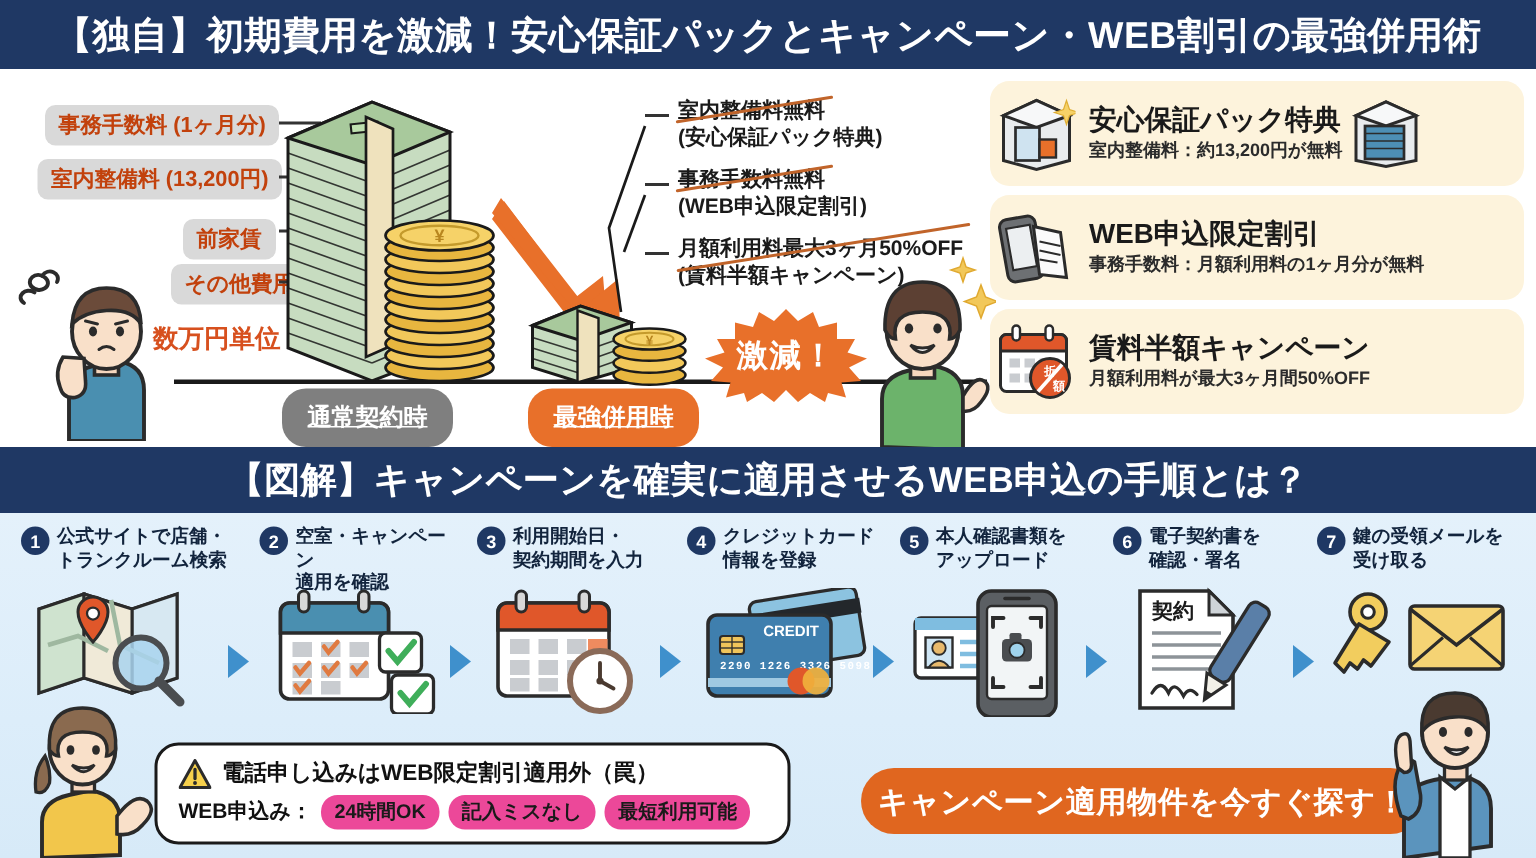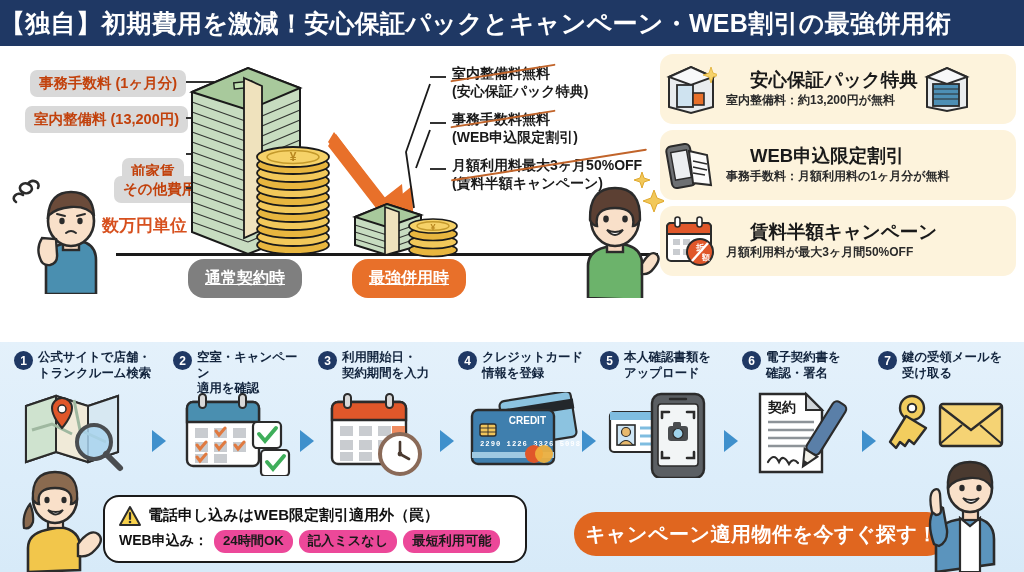--- a/index.html
+++ b/index.html
@@ -9,21 +9,21 @@
     font-family: "Liberation Sans", "DejaVu Sans", sans-serif;
     background:#ffffff;
     position:relative;
   }
   #root { position:relative; width:1024px; height:572px; }
 
   
   .banner {
     position:absolute; left:0; width:1024px;
     background:#1f3864;
-    display:flex; align-items:center; justify-content:flex-start;
+    display:flex; align-items:center; justify-content:center;
     color:#ffffff;
     font-weight:bold;
     letter-spacing:0.3px;
     white-space:nowrap;
   }
   #header-banner { top:0; height:46px; font-size:25px; }
   #section-banner { top:298px; height:44px; font-size:24px; }
 
   
   #section-one {
@@ -93,21 +93,21 @@
   }
 
   
   .feature-card {
     position:absolute; left:660px; width:356px;
     background:#fdf3dc; border-radius:13px;
     display:flex; align-items:center;
   }
   .feature-card .fc-body { padding-left:4px; }
   .fc-title {
-    font-size:18.5px; font-weight:bold; color:#1a1a1a; white-space:nowrap; line-height:1.18;margin-left:24px;
+    font-size:18.5px; font-weight:bold; color:#1a1a1a; white-space:nowrap; line-height:1.18;
   }
   .fc-sub {
     font-size:12px; font-weight:bold; color:#2b2b2b; white-space:nowrap; margin-top:2px;
   }
   .fc-icon { width:62px; flex:0 0 62px; display:flex; align-items:center; justify-content:center; }
   .fc-icon-right { width:58px; flex:0 0 58px; display:flex; align-items:center; justify-content:center; }
 
   
   #section-two {
     position:absolute; top:342px; left:0; width:1024px; height:230px;
@@ -191,21 +191,21 @@
 
       <path d="M34 62 q-6 10 -2 20 q2 8 10 7 q8 -2 7 -11 l-1 -15 Z" fill="#f9e0c9" stroke="#2b2b2b" stroke-width="2.4"></path>
     </svg>
 
     <div class="cost-label" style="left:30px;top:24px;">事務手数料 (1ヶ月分)</div>
     <div class="leader" style="left:186px;top:35px;width:28px;"></div>
 
     <div class="cost-label" style="left:25px;top:60px;">室内整備料 (13,200円)</div>
     <div class="leader" style="left:186px;top:71px;width:28px;"></div>
 
-    <div class="cost-label" style="left:122px;top:112px;">前家賃</div>
+    <div class="cost-label" style="left:122px;top:100px;">前家賃</div>
     <div class="leader" style="left:186px;top:107px;width:28px;"></div>
 
     <div class="cost-label" style="left:114px;top:130px;">その他費用</div>
     <div class="leader" style="left:186px;top:141px;width:28px;"></div>
 
     <div id="huge-cost" style="left:102px;top:168px;">数万円単位！</div>
 
     <div style="position:absolute;left:116px;top:207px;width:542px;height:3px;background:#1a1a1a;"></div>
 
     <svg style="position:absolute;left:186px;top:16px;" width="120" height="195" viewBox="0 0 120 195">
@@ -318,20 +318,26 @@
     <svg style="position:absolute;left:396px;top:36px;" width="60" height="132" viewBox="0 0 60 132">
       <g stroke="#1a1a1a" stroke-width="1.8" fill="none">
         <path d="M34 2 L10 70 L18 126"></path>
         <path d="M34 48 L20 86"></path>
       </g>
     </svg>
 
     <div class="stack-tag" id="tag-normal" style="left:188px;top:213px;">通常契約時</div>
     <div class="stack-tag" id="tag-combo" style="left:352px;top:213px;">最強併用時</div>
 
+    <div id="burst" style="left:470px;top:160px;">
+      <svg width="108" height="62" viewBox="0 0 108 62" style="position:absolute;inset:0;">
+        <polygon fill="#e8702a" points="54,0 62,8 72,2 76,12 88,9 88,20 100,20 95,29 108,33 96,39 104,48 91,49 94,59 82,56 80,62 70,56 62,62 54,54 46,62 38,56 28,62 26,56 14,59 17,49 4,48 12,39 0,33 13,29 8,20 20,20 20,9 32,12 36,2 46,8"></polygon>
+      </svg>
+      <div class="burst-text">激減！</div>
+    </div>
 
     <svg style="position:absolute;left:568px;top:118px;" width="96" height="134" viewBox="0 0 96 134">
 
       <path d="M20 134 L20 102 q0 -15 18 -19 l16 -3 q20 3 20 20 l0 36 Z" fill="#6cb36b" stroke="#2b2b2b" stroke-width="2.6"></path>
 
       <rect x="39" y="72" width="16" height="16" fill="#f6d6bd" stroke="#2b2b2b" stroke-width="2.4"></rect>
 
       <ellipse cx="47" cy="56" rx="24" ry="26" fill="#f9e0c9" stroke="#2b2b2b" stroke-width="2.6"></ellipse>
 
       <path d="M22 56 q-1 -32 25 -32 q26 0 25 32 q-3 6 -7 6 q3 -18 -18 -18 q-21 0 -18 18 q-4 0 -7 -6Z" fill="#5c4033" stroke="#2b2b2b" stroke-width="2.4"></path>
@@ -418,20 +424,23 @@
           <text x="38" y="45" font-size="8" fill="#fff" font-weight="bold" font-family="'Liberation Sans',sans-serif">額</text>
         </svg>
       </div>
       <div class="fc-body">
         <div class="fc-title">賃料半額キャンペーン</div>
         <div class="fc-sub">月額利用料が最大3ヶ月間50%OFF</div>
       </div>
     </div>
   </div>
 
+  <div class="banner" id="section-banner">
+    <span>【図解】キャンペーンを確実に適用させるWEB申込の手順とは？</span>
+  </div>
 
   <div id="section-two">
 
     <div class="step" style="left:14px;width:150px;">
       <div class="step-head">
         <div class="step-num">1</div>
         <div class="step-label">公式サイトで店舗・
 トランクルーム検索</div>
       </div>
     </div>

